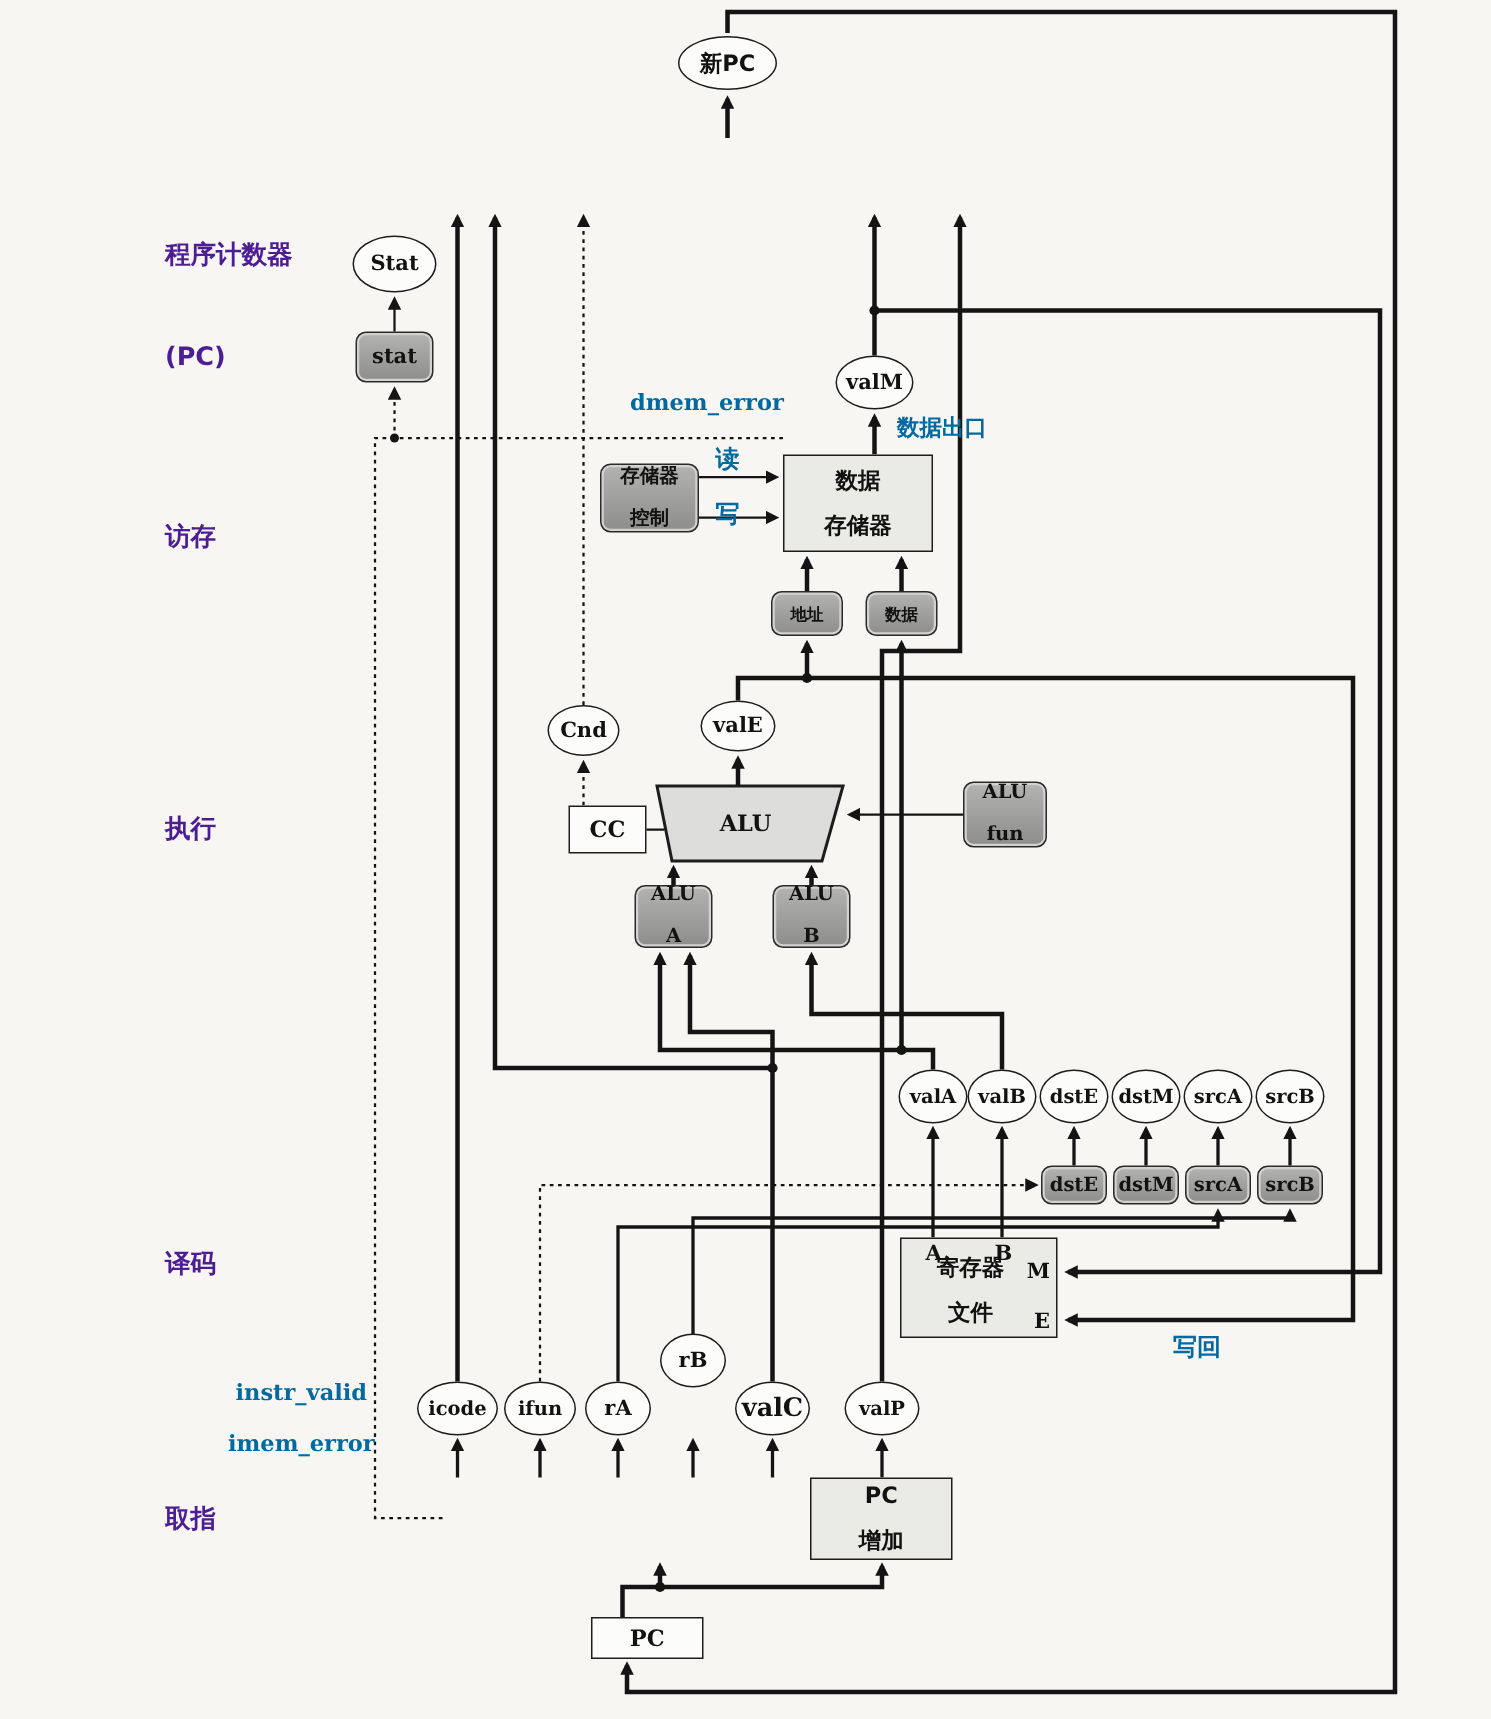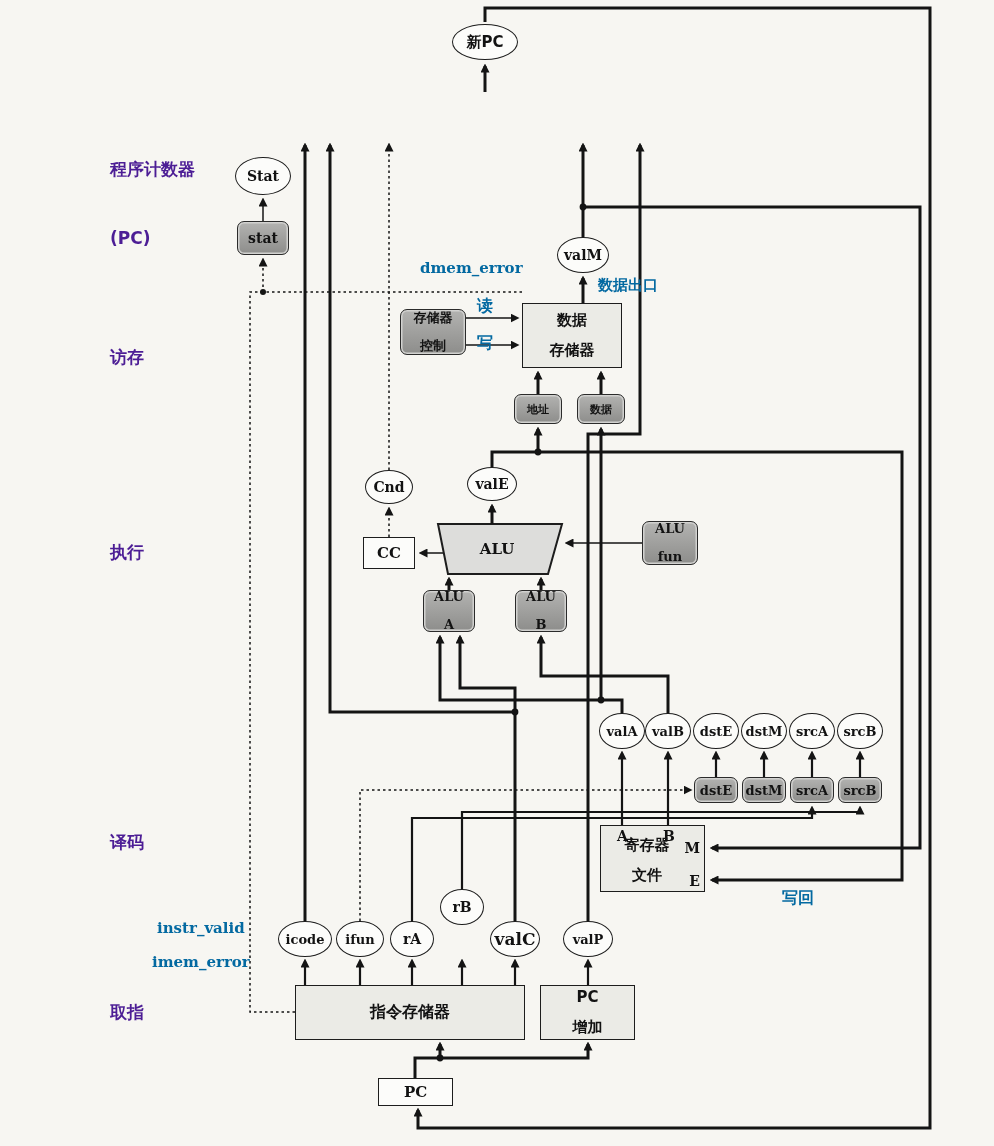--- a/index.html
+++ b/index.html
@@ -6,21 +6,21 @@
   #page{position:relative;width:994px;height:1146px;background:#f7f6f2;margin:0 auto;overflow:hidden;
         font-family:"DejaVu Sans",sans-serif;}
   #wires{position:absolute;left:0;top:0;z-index:1;}
   .n{position:absolute;z-index:2;display:flex;align-items:center;justify-content:center;
      text-align:center;box-sizing:border-box;color:#121212;}
   .oval{border:1.7px solid #1d1d1d;border-radius:50%;background:#fcfcfa;
         font:bold 14px "DejaVu Serif",serif;}
   .g{background:linear-gradient(#b3b3b1,#8d8d8b);border:1.7px solid #2b2b2b;border-radius:7px;
      font-weight:bold;box-shadow:inset 0 0 0 1.5px #d2d2d0;}
   .l{background:#ebebe6;border:1.8px solid #1d1d1d;font-weight:bold;}
-  .w{background:#fcfcfa;border:1.8px solid #1d1d1d;font:bold 15px "DejaVu Serif",serif;}
+  .w{background:#fcfcfa;border:1.8px solid #1d1d1d;font:bold 15px "DejaVu Serif",serif;margin-left:16px;}
   .big{background:linear-gradient(#ababa9,#888886);border:2.2px solid #3a3a3a;border-radius:11px;
        font-weight:bold;font-size:17px;letter-spacing:2px;color:#161616;
        box-shadow:inset 0 0 0 2px #c8c8c6;}
   .two{flex-direction:column;line-height:1.12;gap:13px;}
   .f13{font-size:13px;} .f14{font-size:11px;} .f15{font-size:15px;} .f16{font-size:16px;}
   .serif{font-family:"DejaVu Serif",serif;}
   .st{position:absolute;z-index:2;font:bold 17px "DejaVu Sans",sans-serif;color:#4c1d95;}
   .si{position:absolute;z-index:2;font:bold 15px "DejaVu Serif",serif;color:#0369a1;}
   .zh{font-family:"DejaVu Sans",sans-serif;font-weight:bold;}
   .pt{position:absolute;font:bold 14px "DejaVu Serif",serif;color:#111;}
@@ -189,21 +189,20 @@
     <div class="n two zh f15" style="left:0;top:10px;width:92px;height:48px;position:absolute;">
       <span>寄存器</span>
       <span>文件</span>
     </div>
     <span class="pt" style="left:16px;top:2px;">A</span>
     <span class="pt" style="left:62px;top:2px;">B</span>
     <span class="pt" style="right:4px;top:14px;">M</span>
     <span class="pt" style="right:4px;bottom:2px;">E</span>
   </div>
 
-  <div class="n l zh f16" style="left:295px;top:985px;width:230px;height:55px;">指令存储器</div>
 
   <div class="n l two zh f15" style="left:540px;top:985px;width:95px;height:55px;">
     <span>PC</span>
     <span>增加</span>
   </div>
 
   <div class="n w" style="left:378px;top:1078px;width:75px;height:28px;">PC</div>
 
 </div>
 

